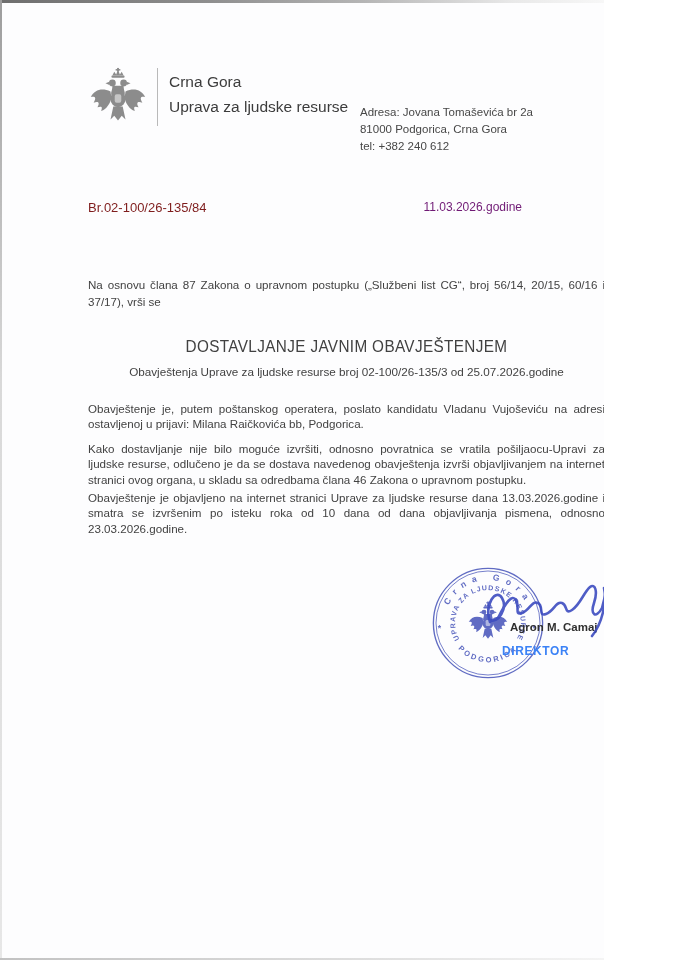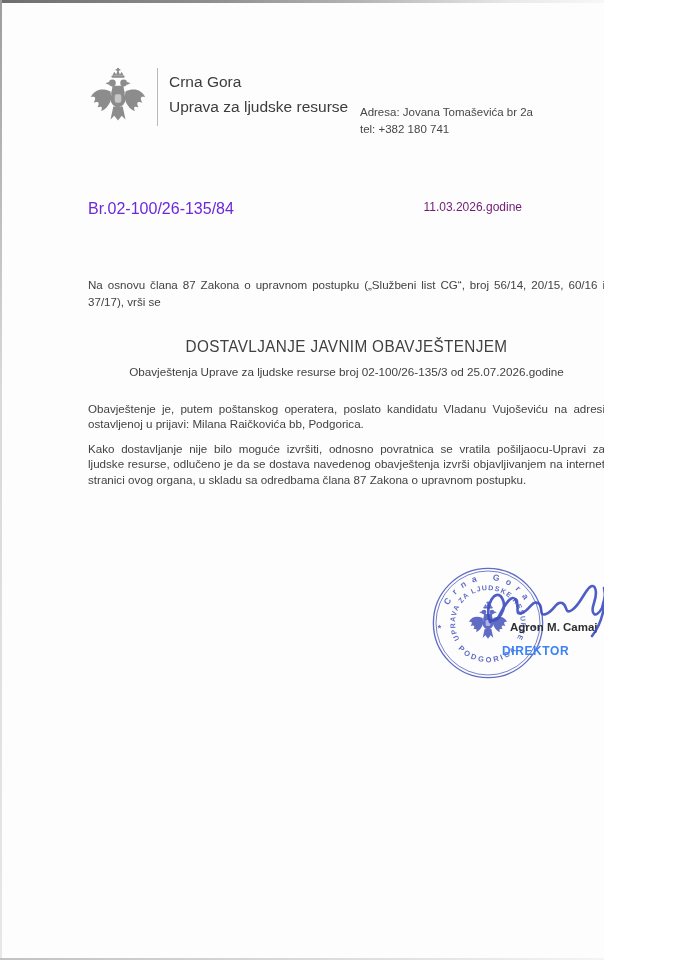--- a/index.html
+++ b/index.html
@@ -24,21 +24,21 @@
   
   .crest{position:absolute;left:88px;top:64px;width:60px;height:66px;color:#8c8c8c;}
   .lh-divider{position:absolute;left:157px;top:68px;width:1px;height:58px;background:#b9b9b9;}
   .org{position:absolute;left:169px;top:69px;font-size:15.5px;line-height:25px;color:#3c3c3c;}
 
   
   .address{position:absolute;top:104px;right:71px;
     font-size:11.5px;line-height:17px;color:#474747;}
 
   
-  .ref-number{position:absolute;left:88px;top:200px;font-size:16px;color:#6d28d9;}
+  .ref-number{position:absolute;left:88px;top:200px;font-size:13px;color:#7f1d1d;}
   .ref-date{position:absolute;top:200px;right:82px;font-size:12px;color:#701a75;}
 
   
   .intro{position:absolute;left:88px;top:277px;width:517px;
     font-size:11.6px;line-height:16.5px;text-align:justify;color:#424242;margin:0;}
   .title{position:absolute;left:88px;top:337px;width:517px;margin:0;
     font-size:17px;font-weight:400;letter-spacing:.4px;text-align:center;color:#414141;
     transform:scaleX(.9);transform-origin:center;}
   .subtitle{position:absolute;left:88px;top:365px;width:517px;
     font-size:11.7px;text-align:center;color:#424242;}
@@ -94,31 +94,33 @@
     </svg>
   </div>
   <div class="lh-divider"></div>
   <div class="org">
     <div>Crna Gora</div>
     <div>Uprava za ljudske resurse</div>
   </div>
 
   <div class="address">
     <div>Adresa: Jovana Tomaševića br 2a</div>
-    <div>tel: +382 180 741</div>
+    <div>81000 Podgorica, Crna Gora</div>
+    <div>tel: +382 240 612</div>
   </div>
 
   <span class="ref-number">Br.02-100/26-135/84</span>
   <span class="ref-date">11.03.2026.godine</span>
 
   <p class="intro">Na osnovu člana 87 Zakona o upravnom postupku („Službeni list CG“, broj 56/14, 20/15, 60/16 i 37/17), vrši se</p>
   <h1 class="title">DOSTAVLJANJE JAVNIM OBAVJEŠTENJEM</h1>
   <div class="subtitle">Obavještenja Uprave za ljudske resurse broj 02-100/26-135/3  od 25.07.2026.godine</div>
   <p class="para p1">Obavještenje je, putem poštanskog operatera, poslato  kandidatu Vladanu Vujoševiću  na adresi ostavljenoj u prijavi: Milana Raičkovića bb, Podgorica.</p>
-  <p class="para p2">Kako dostavljanje nije bilo moguće izvršiti, odnosno povratnica se vratila pošiljaocu-Upravi za ljudske resurse, odlučeno je da se dostava navedenog  obavještenja izvrši objavljivanjem na internet stranici ovog organa, u skladu sa odredbama člana 87 Zakona o upravnom postupku.</p>
+  <p class="para p2">Kako dostavljanje nije bilo moguće izvršiti, odnosno povratnica se vratila pošiljaocu-Upravi za ljudske resurse, odlučeno je da se dostava navedenog  obavještenja izvrši objavljivanjem na internet stranici ovog organa, u skladu sa odredbama člana 46 Zakona o upravnom postupku.</p>
+  <p class="para p3">Obavještenje  je objavljeno na internet stranici Uprave za ljudske resurse  dana 13.03.2026.godine i smatra se izvršenim po isteku roka od 10 dana od dana objavljivanja pismena, odnosno 23.03.2026.godine.</p>
 
   <div class="stamp">
     <svg viewBox="0 0 120 120" width="116" height="116">
       <defs>
         <path id="arcTop" d="M 16,66 A 44.4,44.4 0 1 1 104,66" fill="none"></path>
         <path id="arcBottom" d="M 22,75 A 41,41 0 0 0 98,75" fill="none"></path>
         <path id="arcInner" d="M 30,76 A 34,34 0 1 1 90,76" fill="none"></path>
       </defs>
       <circle cx="60" cy="60" r="56.5" fill="none" stroke="#4b58bb" stroke-width="1.4"></circle>
       <circle cx="60" cy="60" r="53.8" fill="none" stroke="#4b58bb" stroke-width="0.9"></circle>

